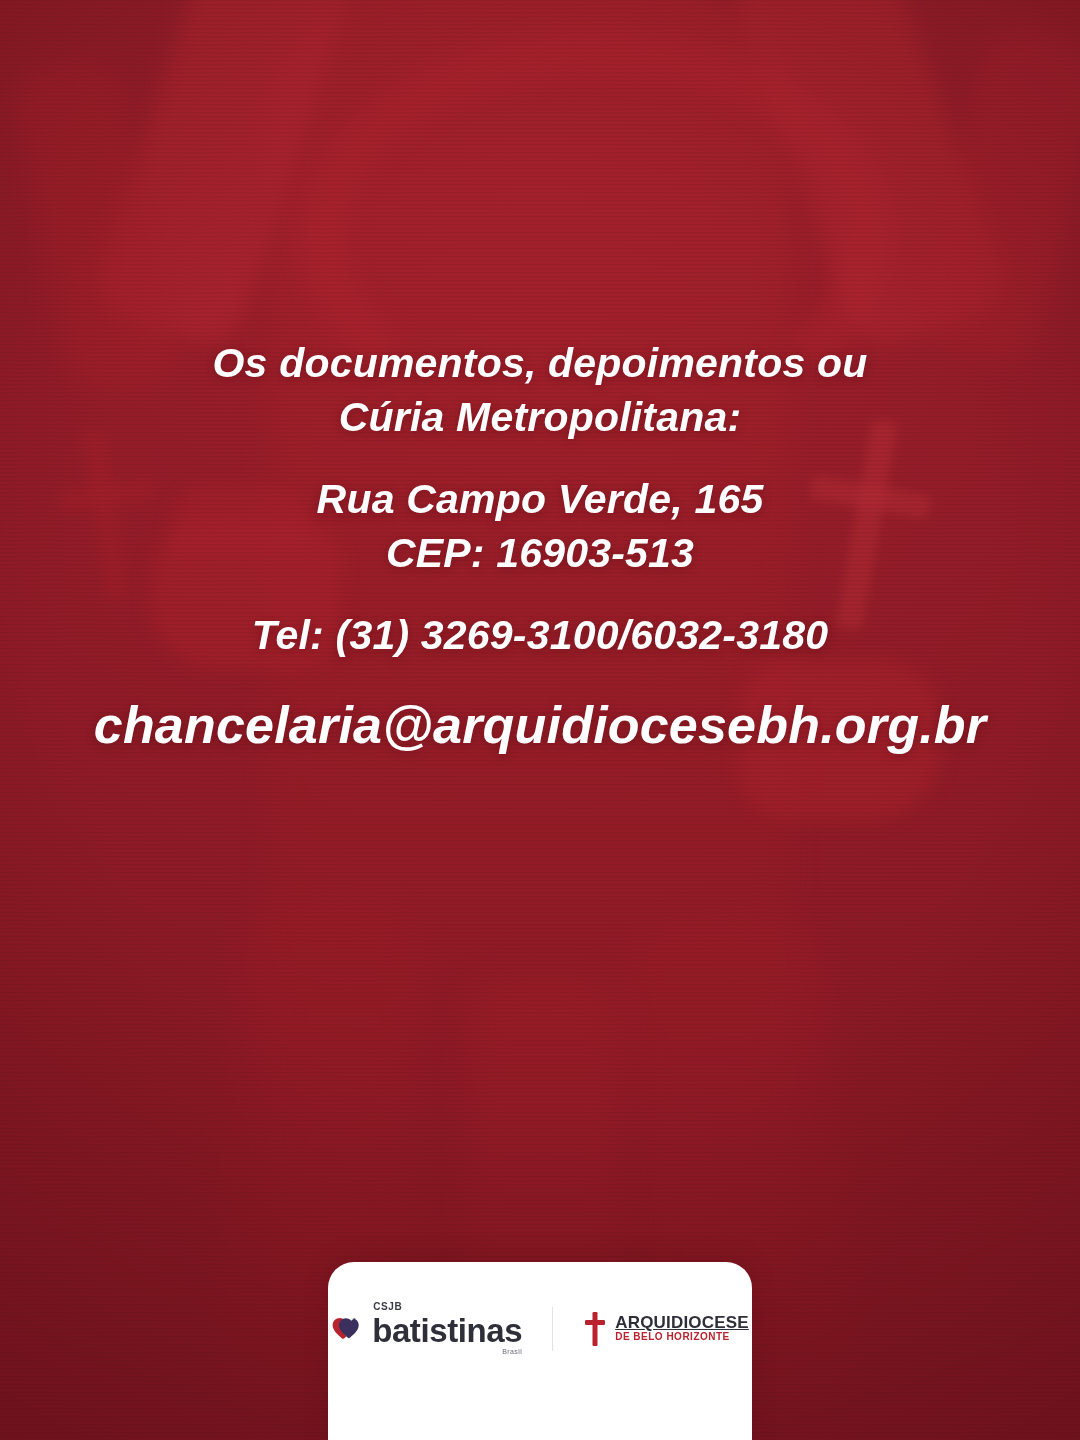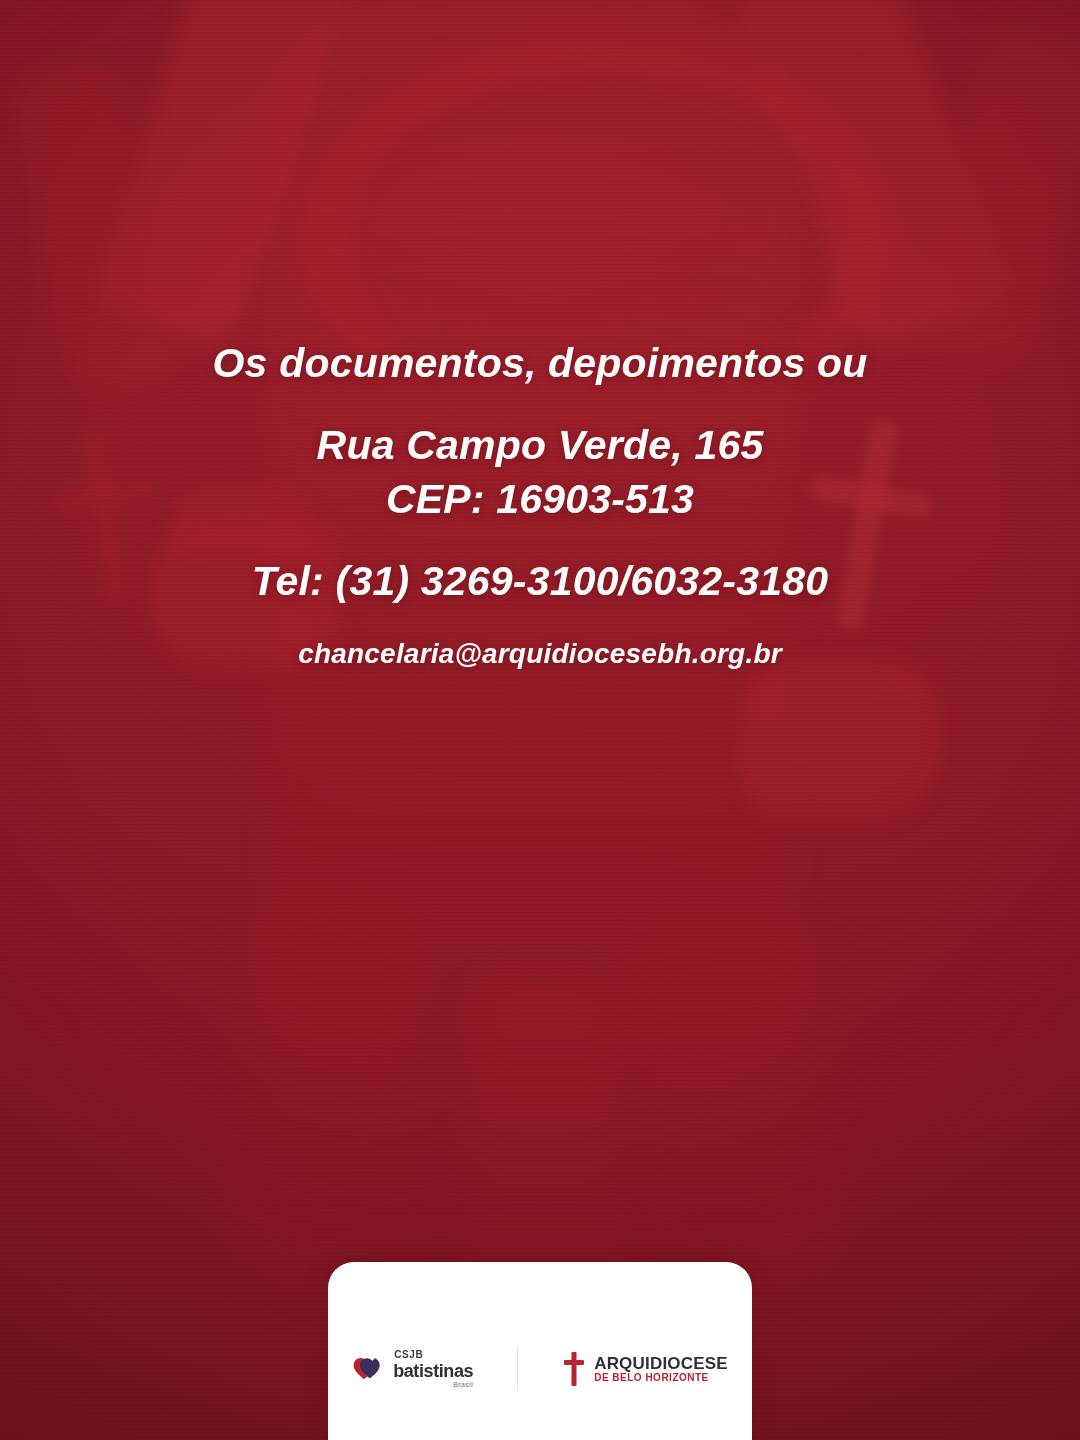--- a/index.html
+++ b/index.html
@@ -251,21 +251,21 @@
   }
 
   .line {
     display: block;
     white-space: nowrap;
   }
 
   .para-intro .line { white-space: normal; }
 
   .para-email {
-    font-size: 28px;
+    font-size: 52px;
   }
 
   
   .logo-card {
     position: absolute;
     left: 328px;
     top: 1262px;
     width: 424px;
     height: 200px;
     background: #ffffff;
@@ -274,22 +274,21 @@
     display: flex;
     align-items: flex-start;
     justify-content: center;
     padding-top: 40px;
     box-sizing: border-box;
   }
 
   .logos {
     display: flex;
     align-items: center;
-    gap: 44px;
-    margin-top: 45px;
+    gap: 30px;
   }
 
   
   .logo-batistinas {
     display: flex;
     align-items: center;
     gap: 7px;
   }
   .heart-mark {
     position: relative;
@@ -306,21 +305,21 @@
   }
   .csjb {
     font-size: 10px;
     letter-spacing: 0.6px;
     color: #3b3b47;
     font-weight: 700;
     margin-bottom: 2px;
     margin-left: 1px;
   }
   .batistinas-word {
-    font-size: 18px;
+    font-size: 33px;
     font-weight: 700;
     color: #2f2f3a;
     letter-spacing: -0.4px;
   }
   .brasil {
     font-size: 7px;
     color: #6a6a75;
     letter-spacing: 0.4px;
     align-self: flex-end;
     margin-top: 1px;
@@ -342,20 +341,21 @@
   .arqui-text {
     display: flex;
     flex-direction: column;
     line-height: 1.05;
   }
   .arqui-main {
     font-size: 17px;
     font-weight: 700;
     color: #2f2f3a;
     letter-spacing: 0.2px;
+    text-decoration: underline;
   }
   .arqui-sub {
     font-size: 10px;
     font-weight: 700;
     color: #b8232e;
     letter-spacing: 0.5px;
   }
 </style>
 </head>
 <body>
@@ -386,20 +386,21 @@
   <div class="bg-layer bg-tint"></div>
   <div class="bg-layer bg-lines"></div>
   <div class="bg-layer bg-vignette"></div>
 
   <div class="content">
 
     <div class="text-block">
 
       <div class="para para-intro">
         <span class="line">Os documentos, depoimentos ou</span>
+        <span class="line">Cúria Metropolitana:</span>
       </div>
 
       <div class="para para-address">
         <span class="line">Rua Campo Verde, 165</span>
         <span class="line">CEP: 16903-513</span>
       </div>
 
       <div class="para para-phone">
         <span class="line">Tel: (31) 3269-3100/6032-3180</span>
       </div>

